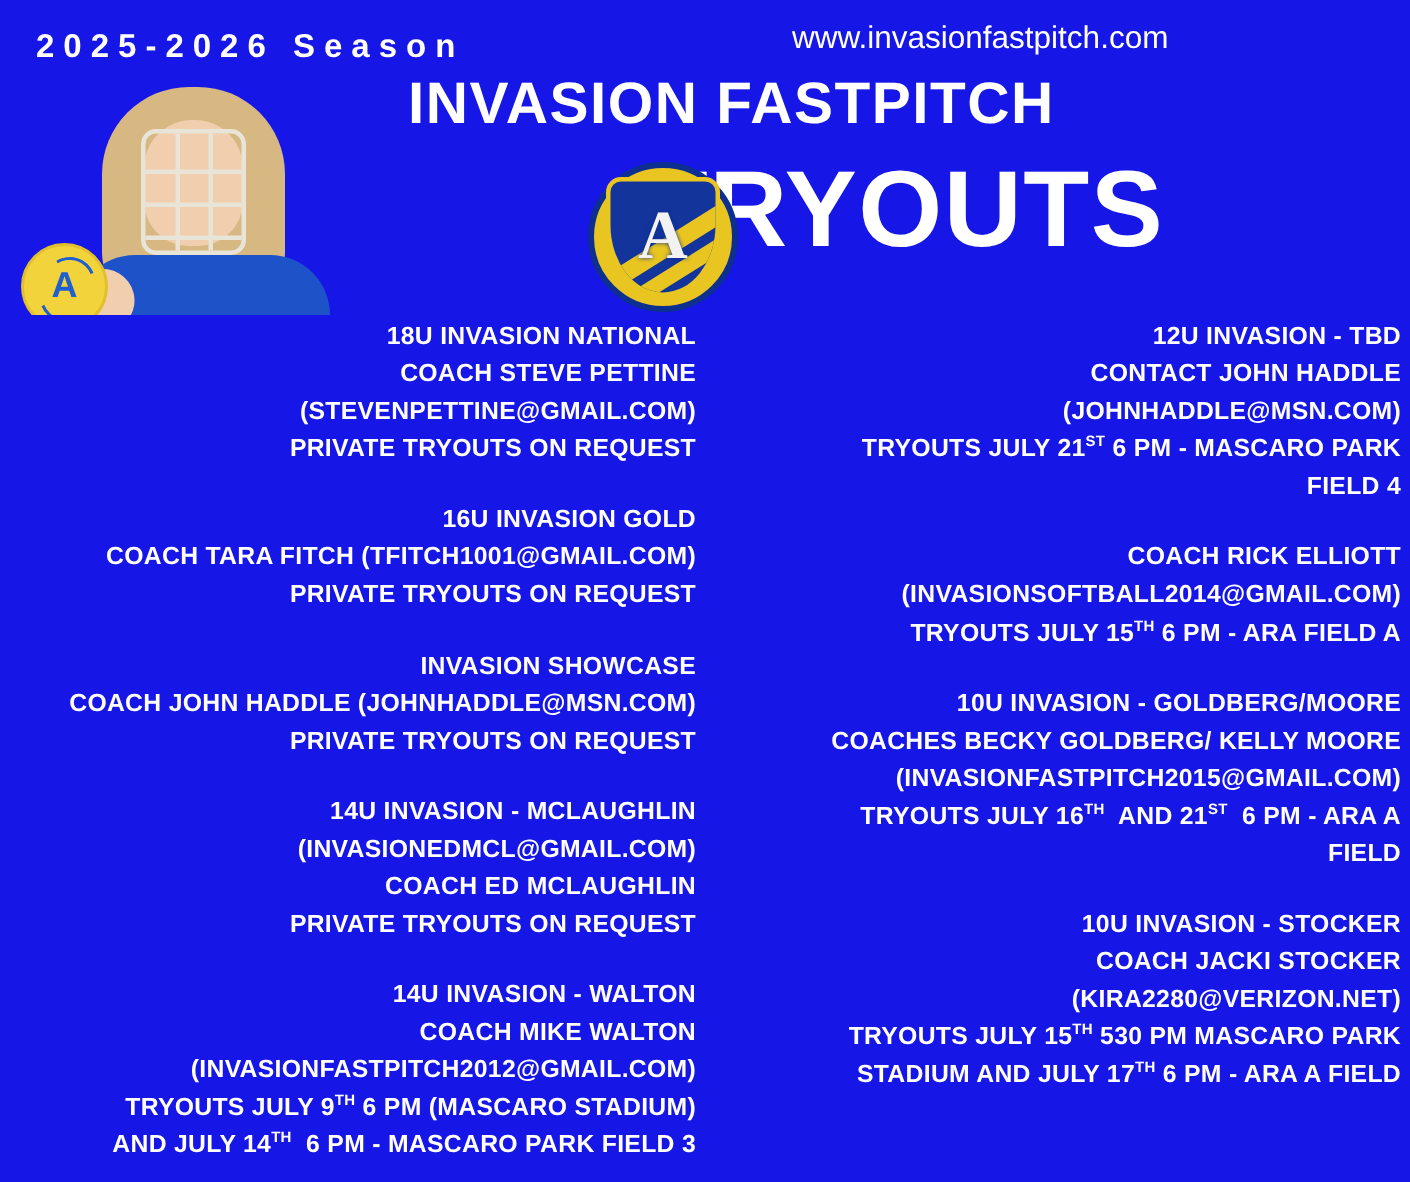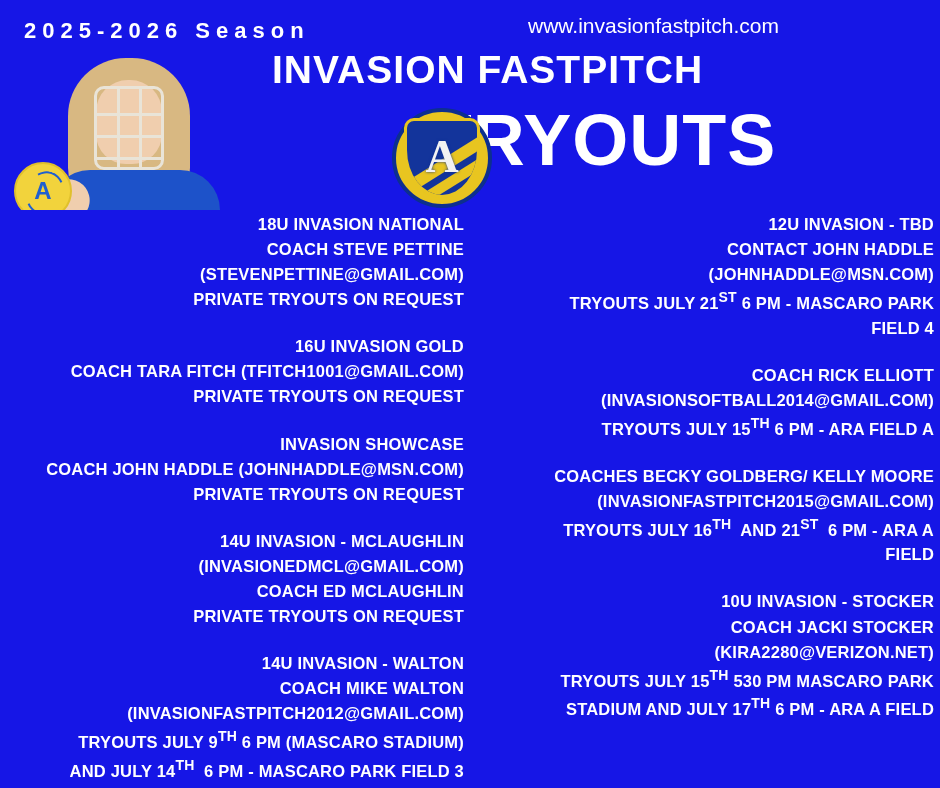--- a/index.html
+++ b/index.html
@@ -242,21 +242,21 @@
     margin-bottom: 22px;
   }
   .line {
     font-size: 16.5px;
     font-weight: bold;
     line-height: 1.52;
     letter-spacing: 0.2px;
     color: #ffffff;
   }
   sup {
-    font-size: 14px;
+    font-size: 10px;
     vertical-align: super;
   }
 </style>
 </head>
 <body>
 
 <div class="poster">
 
   <div class="season">2025-2026 Season</div>
   <div class="website">www.invasionfastpitch.com</div>
@@ -342,20 +342,21 @@
 
       <div class="block">
         <div class="line">COACH RICK ELLIOTT</div>
         <div class="line">(INVASIONSOFTBALL2014@GMAIL.COM)</div>
         <div class="line">
           TRYOUTS JULY 15<sup>TH</sup> 6 PM - ARA FIELD A
         </div>
       </div>
 
       <div class="block">
+        <div class="line">10U INVASION - GOLDBERG/MOORE</div>
         <div class="line">COACHES BECKY GOLDBERG/ KELLY MOORE</div>
         <div class="line">(INVASIONFASTPITCH2015@GMAIL.COM)</div>
         <div class="line">
           TRYOUTS JULY 16<sup>TH</sup>&nbsp; AND 21<sup>ST</sup>&nbsp; 6 PM - ARA A
         </div>
         <div class="line">FIELD</div>
       </div>
 
       <div class="block">
         <div class="line">10U INVASION - STOCKER</div>

